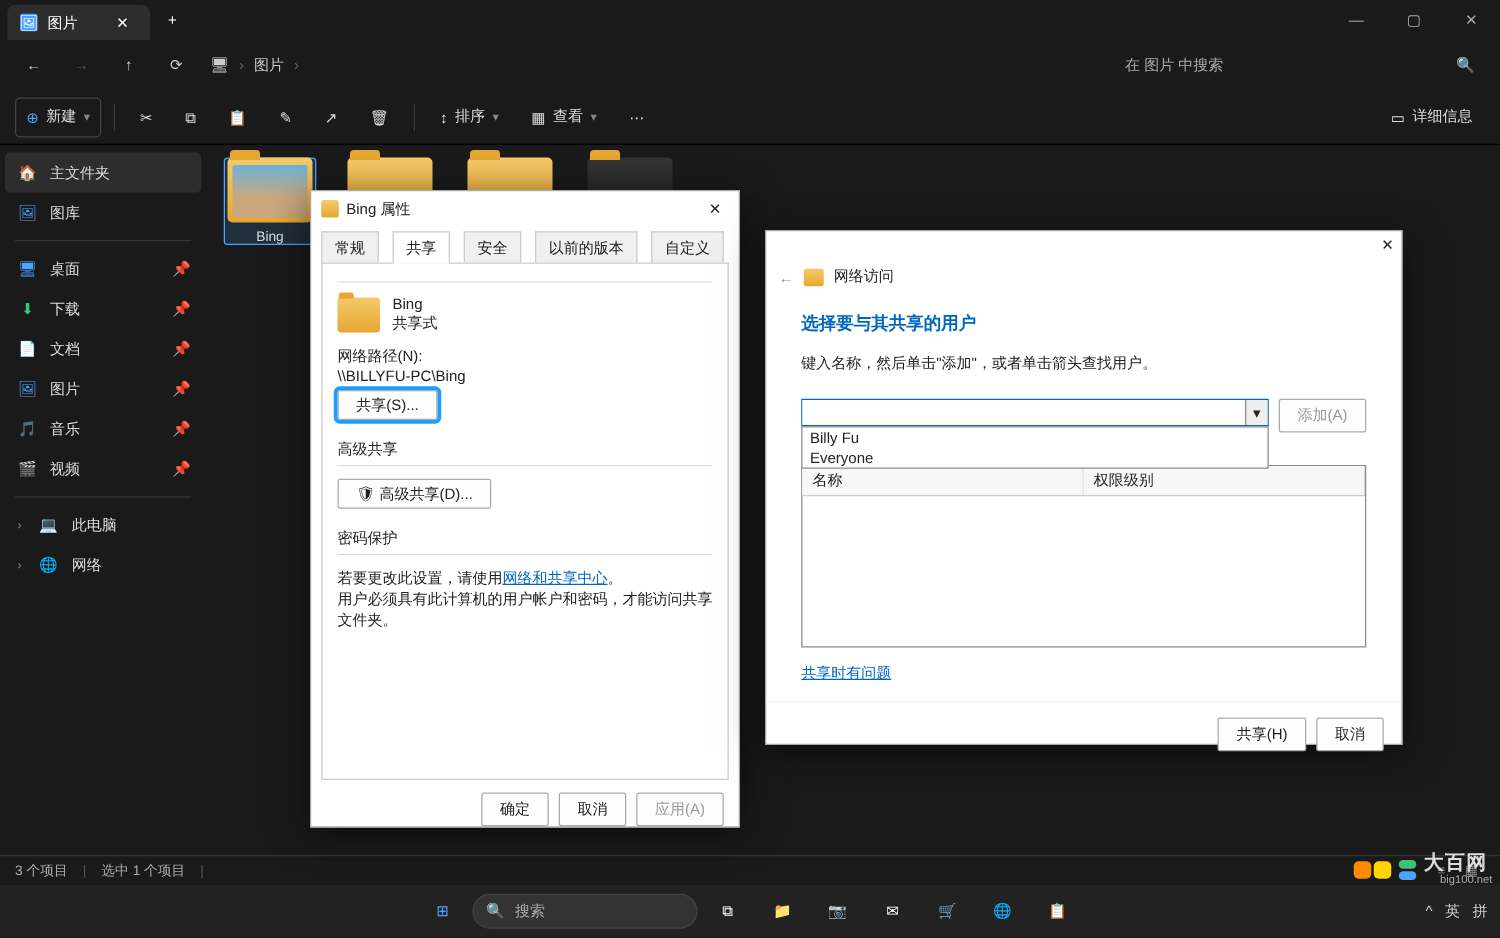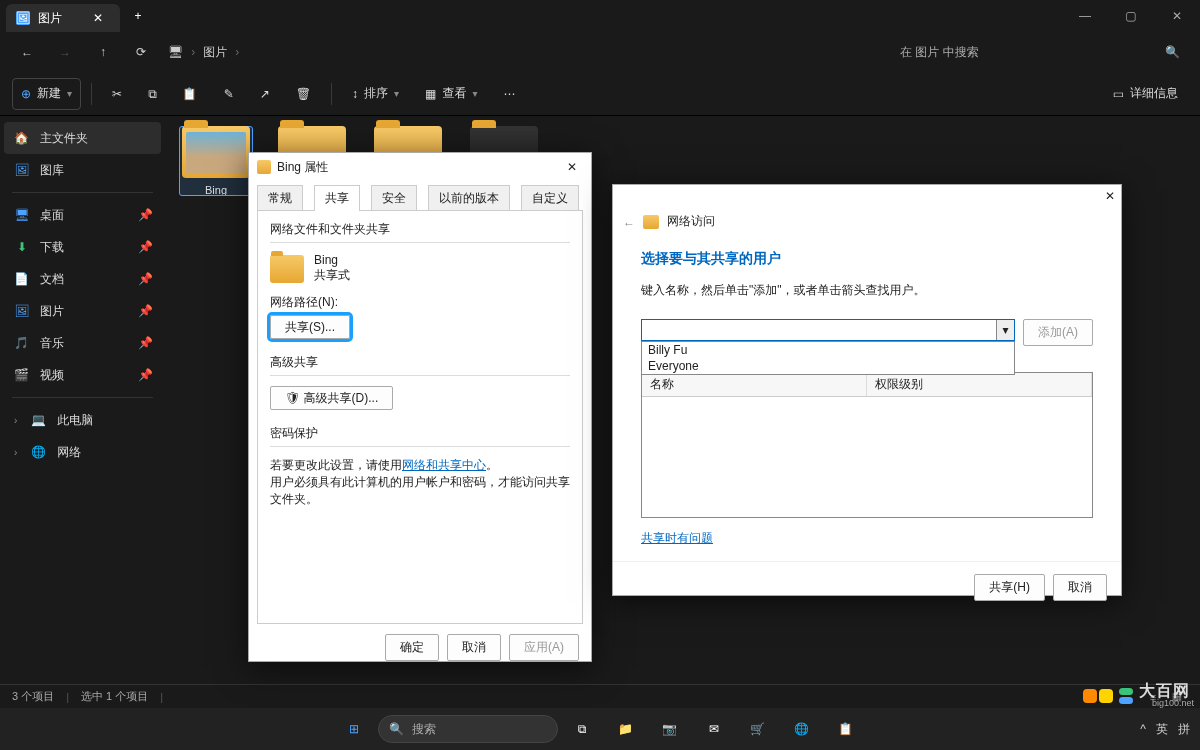--- a/index.html
+++ b/index.html
@@ -296,30 +296,30 @@
     <span class="dc">✕</span>
   </div>
   <div class="tabs-row">
     <div class="t">常规</div>
     <div class="t active">共享</div>
     <div class="t">安全</div>
     <div class="t">以前的版本</div>
     <div class="t">自定义</div>
   </div>
   <div class="tab-body">
-    <div class="group-label">网络文件和文件夹共享</div>
     <div class="hr"></div>
     <div class="folder-row">
       <div class="fi"></div>
       <div>
         <div>Bing</div>
         <div>共享式</div>
       </div>
     </div>
     <div style="margin-top:10px;">网络路径(N):</div>
+    <div>\\BILLYFU-PC\Bing</div>
     <div style="margin-top:8px;">
       <span class="btn highlight">共享(S)...</span>
     </div>
 
     <div class="group-label" style="margin-top:18px;">高级共享</div>
     <div class="hr"></div>
     <div style="margin-top:14px;">
       <span class="btn">
         <span>🛡</span>
         <span>高级共享(D)...</span>

